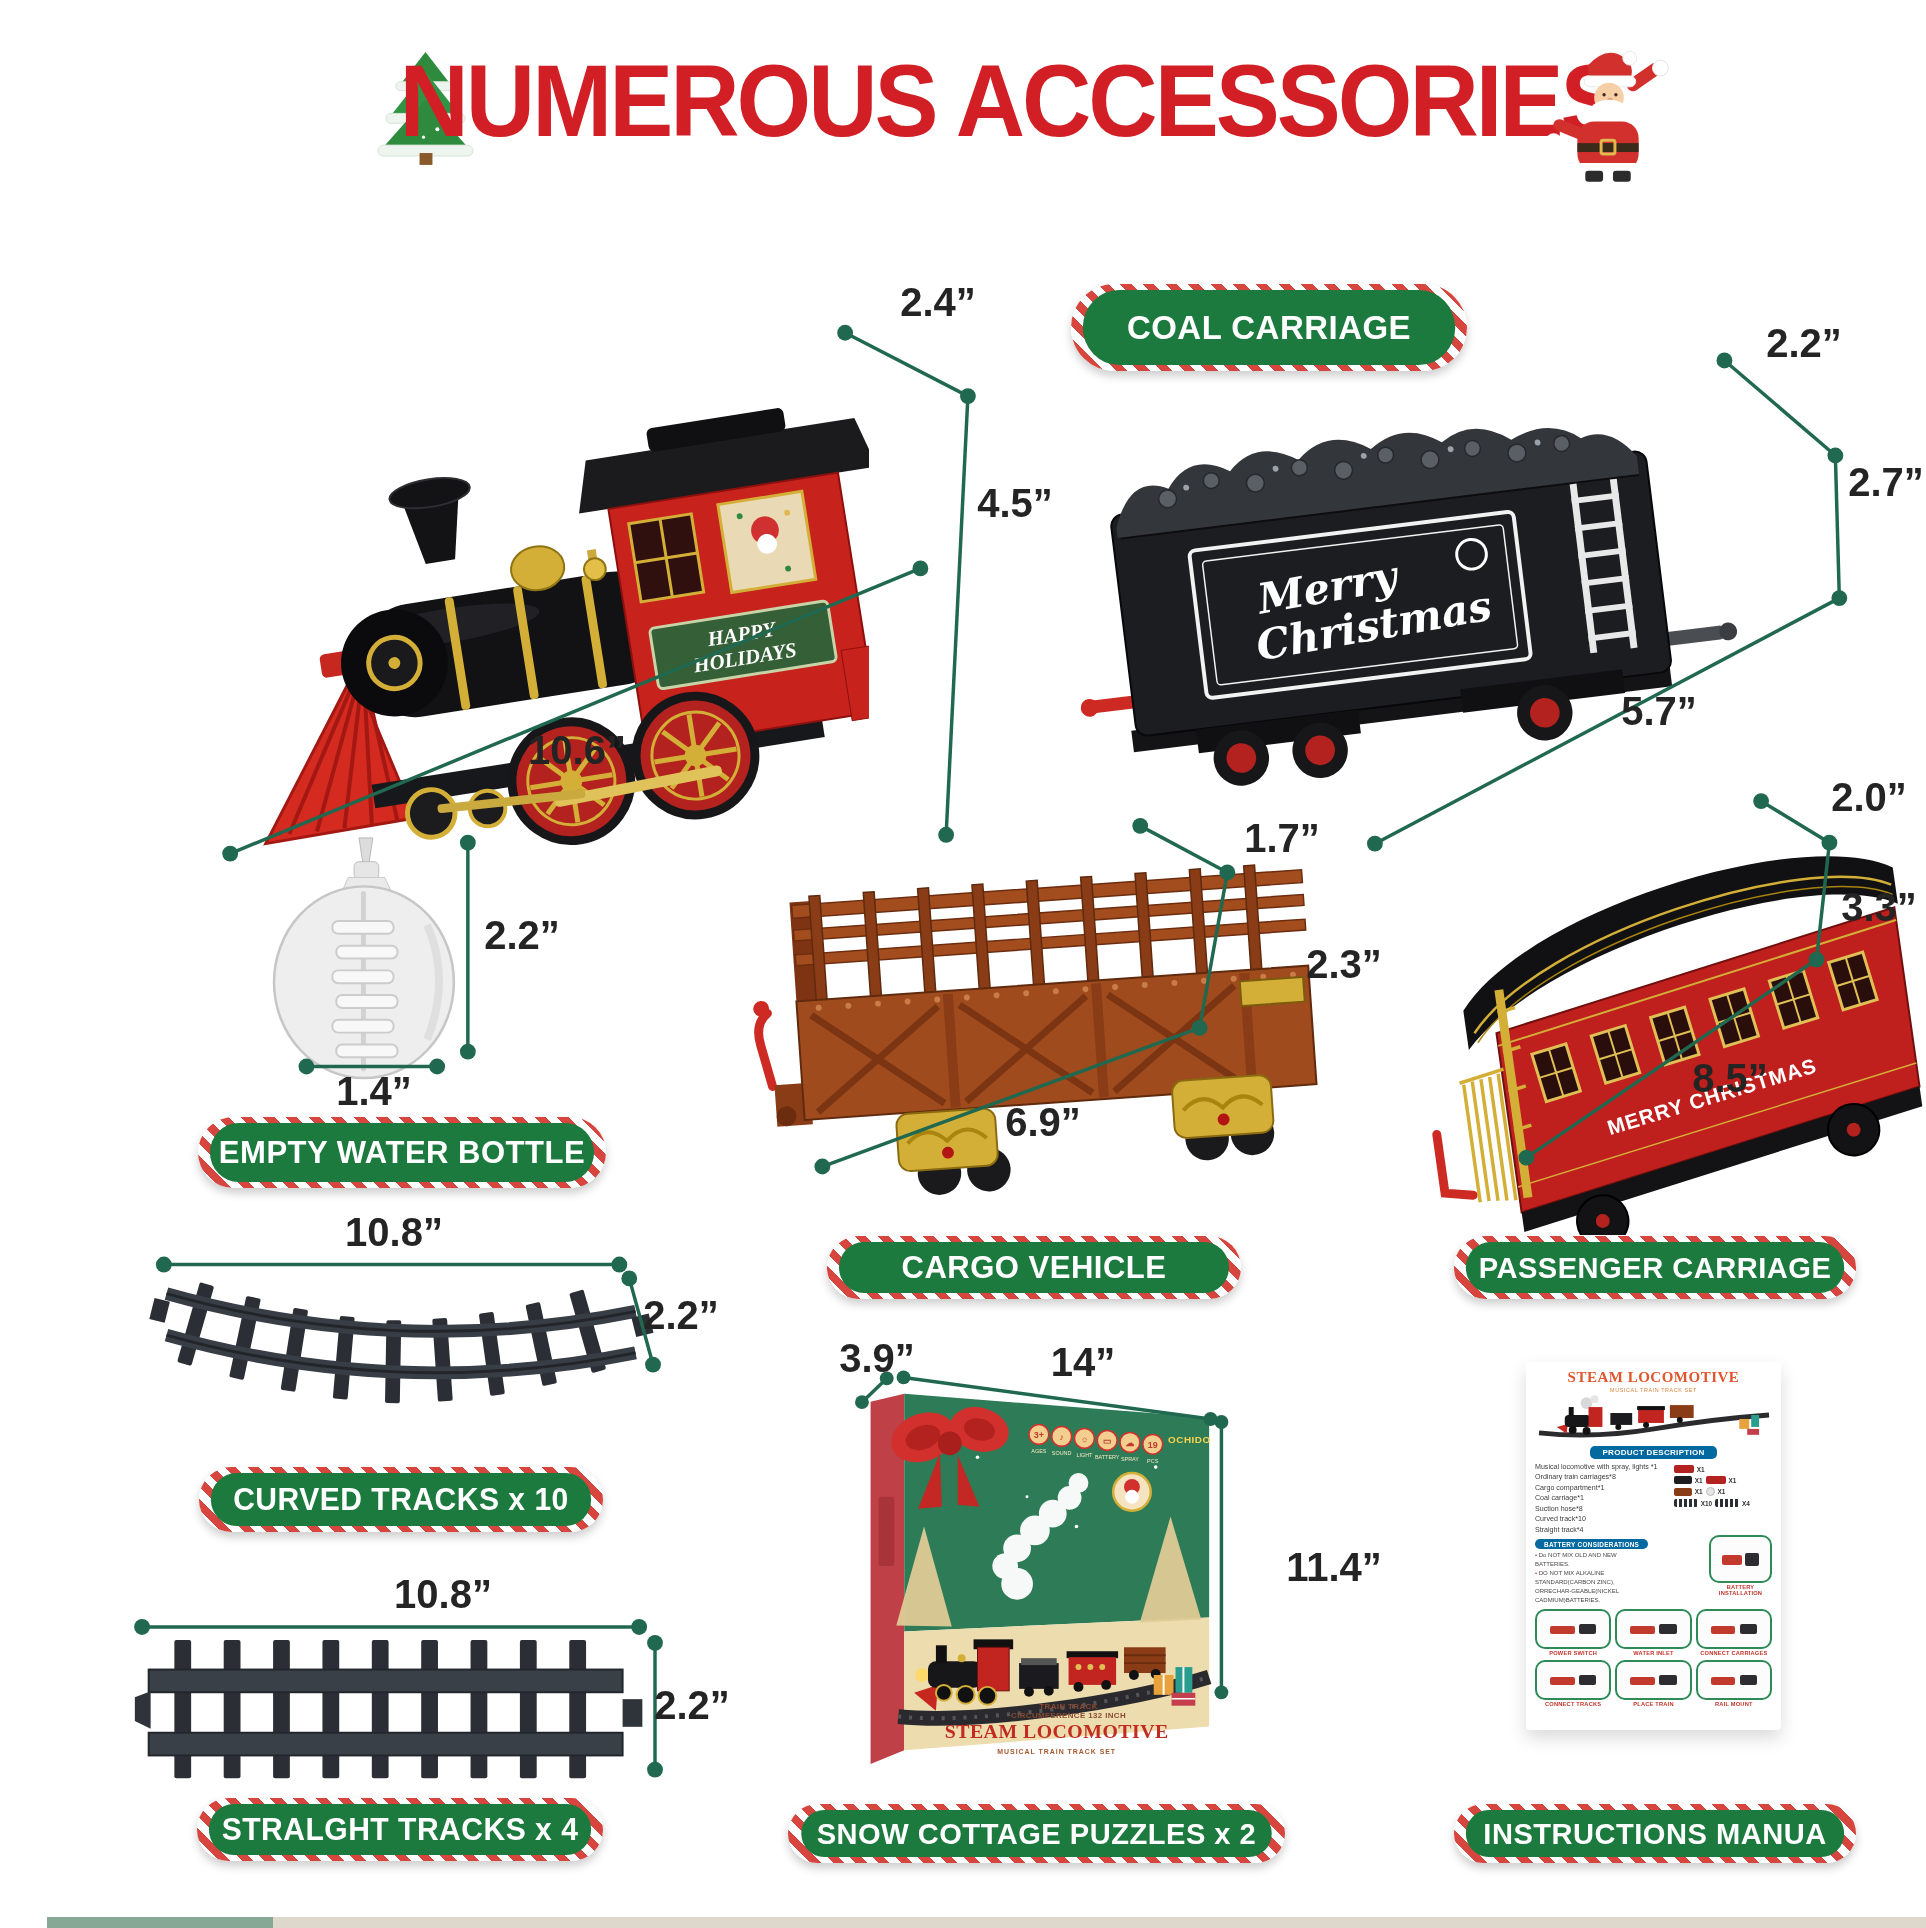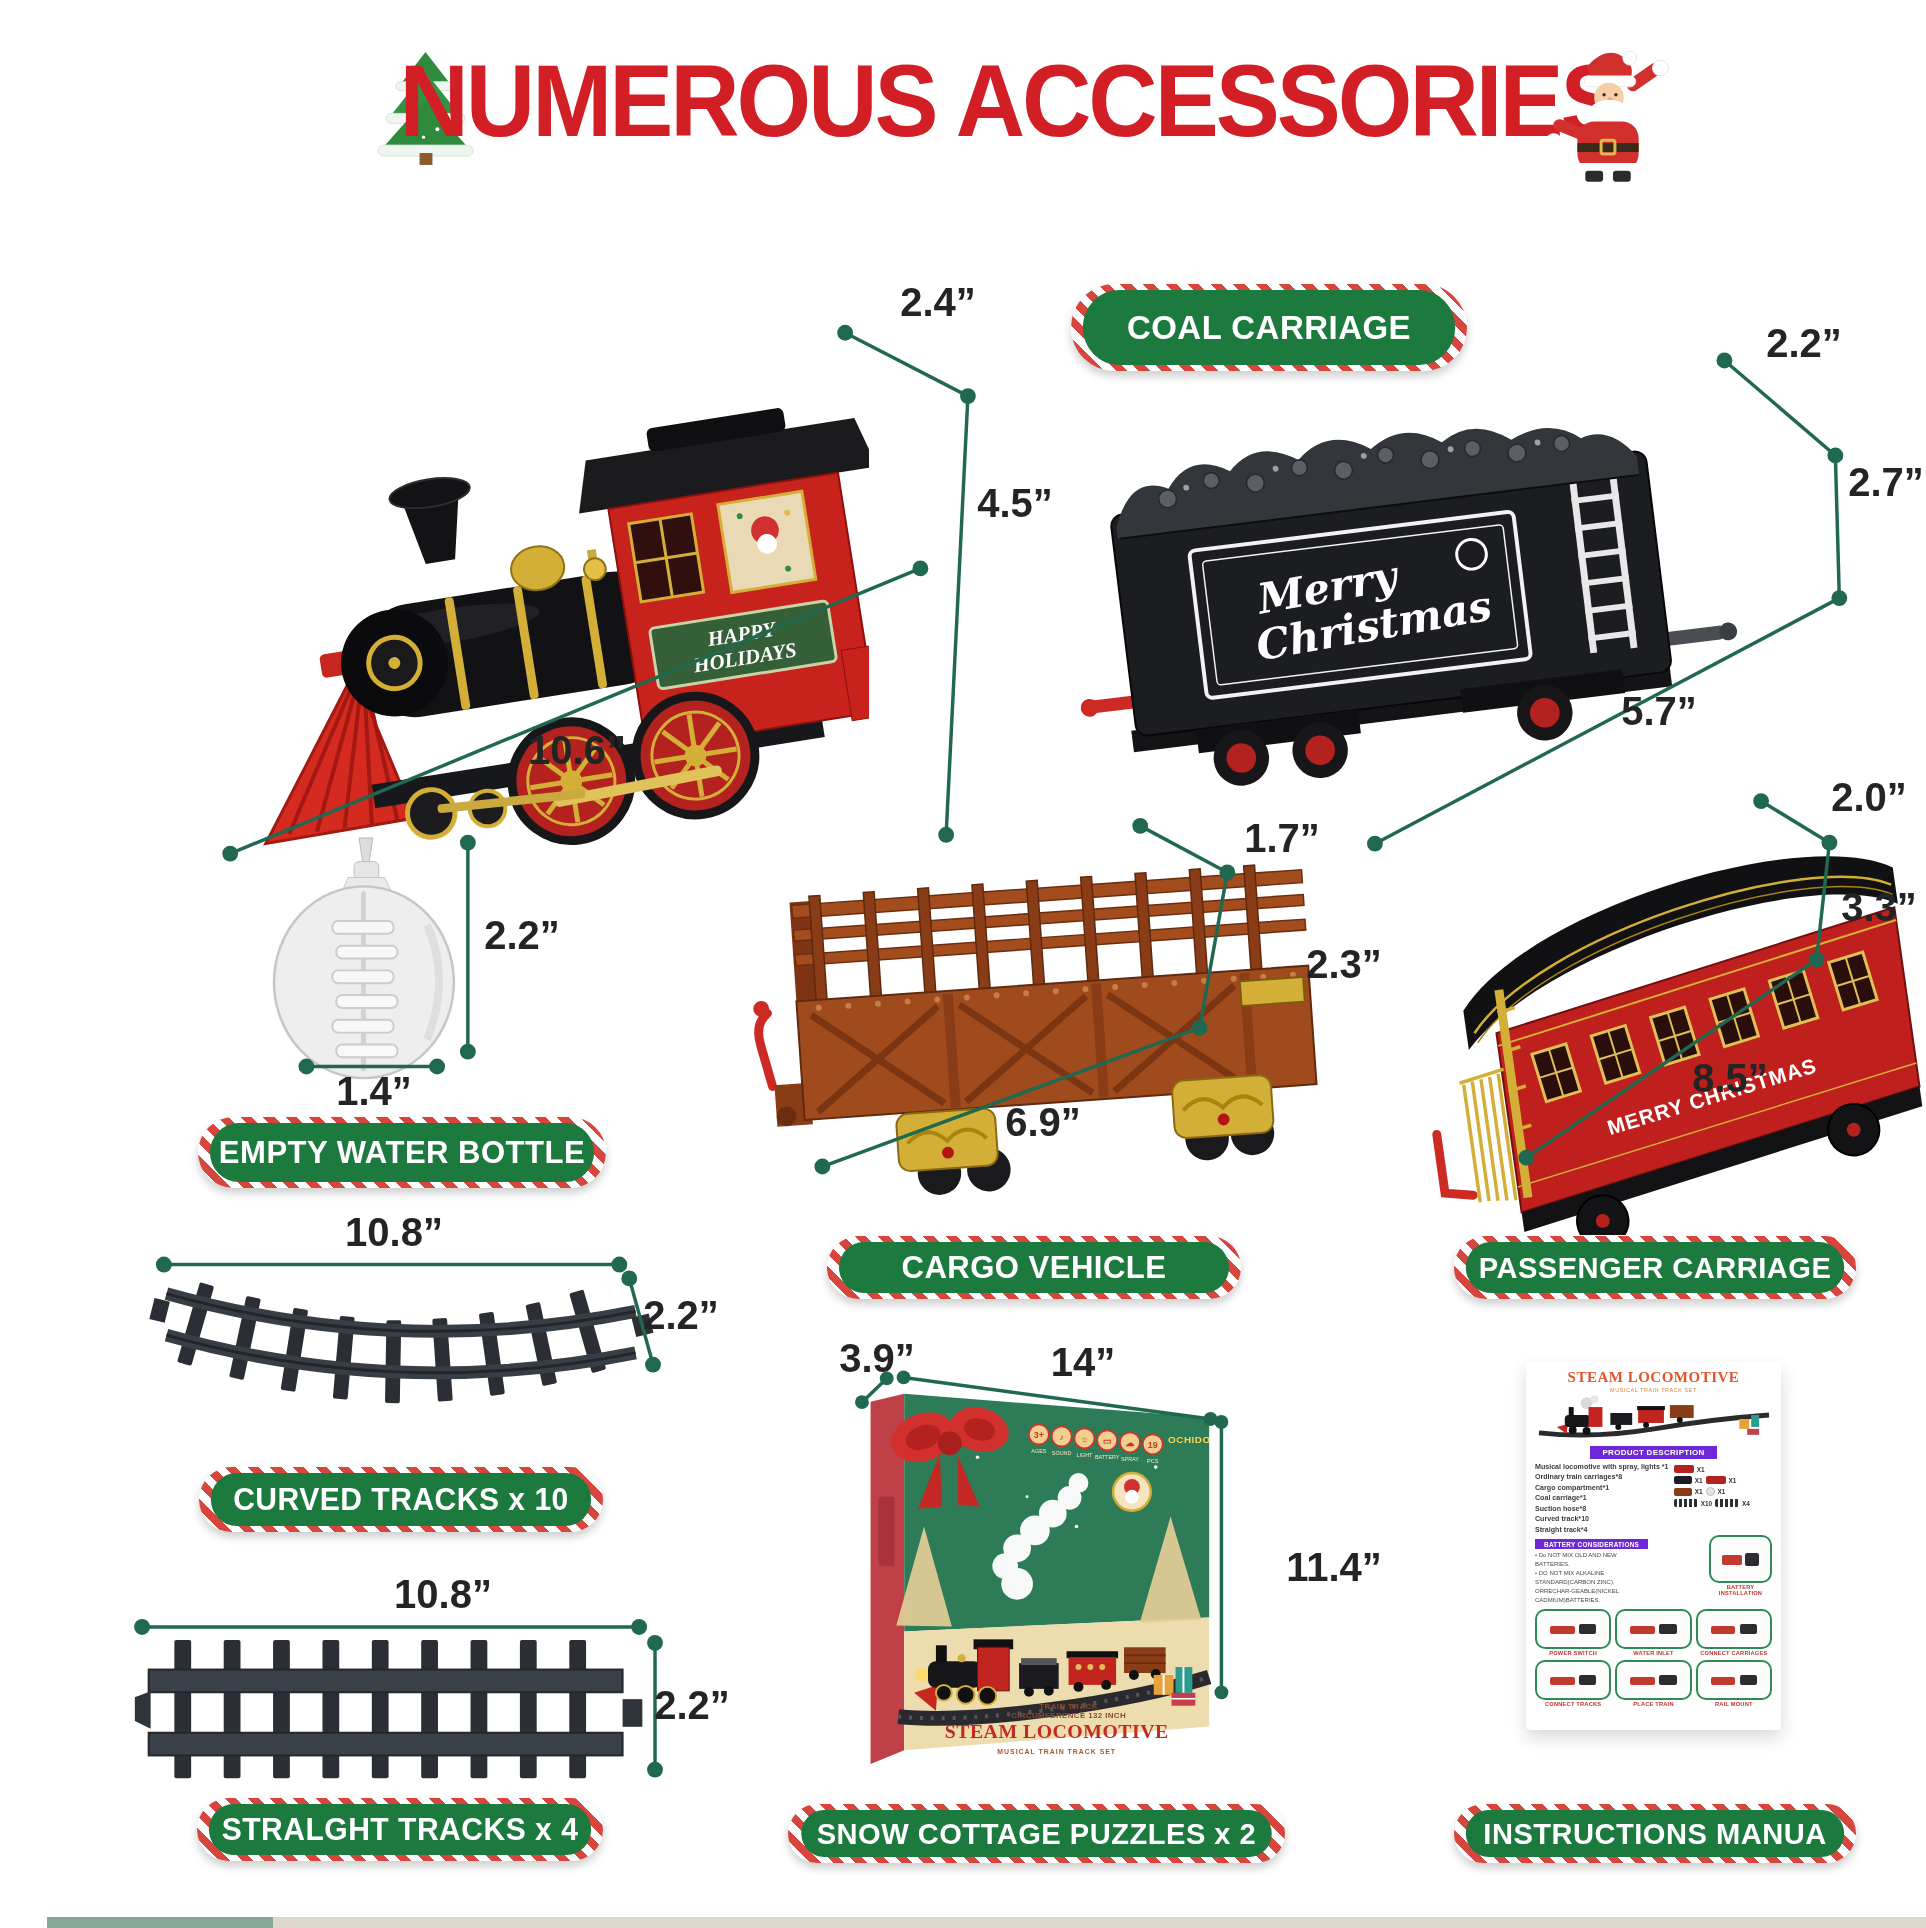--- a/index.html
+++ b/index.html
@@ -21,25 +21,25 @@
     color:#242424;white-space:nowrap;}
   
   .art{position:absolute;}
   
   #manual{position:absolute;left:1479px;top:1362px;width:255px;height:368px;background:#fff;
     border-radius:4px;box-shadow:0 8px 18px rgba(0,0,0,.15);box-sizing:border-box;
     padding:7px 9px;overflow:hidden;}
   #manual .m-title{font-family:"Liberation Serif",serif;font-weight:700;font-size:15px;
     color:#e1562d;text-align:center;letter-spacing:0.5px;}
   #manual .m-sub{font-size:5.4px;color:#d9813a;text-align:center;letter-spacing:0.6px;margin-top:1px;}
-  #manual .m-pill{display:block;margin:3px auto 3px;width:max-content;background:#6d28d9;color:#fff;
-    font-weight:700;font-size:8px;padding:2px 12px;border-radius:0;letter-spacing:0.3px;}
+  #manual .m-pill{display:block;margin:3px auto 3px;width:max-content;background:#0369a1;color:#fff;
+    font-weight:700;font-size:8px;padding:2px 12px;border-radius:5px;letter-spacing:0.3px;}
   #manual .m-pill.small{font-size:6.4px;margin:4px 0 2px;padding:1.5px 9px;}
   #manual .m-cols{display:flex;}
-  #manual .m-items{width:58%;font-weight:bold;}
+  #manual .m-items{width:58%;}
   #manual .m-item{font-size:7.1px;color:#3c3c3c;line-height:1.48;}
   #manual .m-qtycol{width:42%;padding-left:3px;}
   #manual .m-qrow{display:flex;align-items:center;gap:3px;margin:3px 0;}
   #manual .m-qty{font-size:6.4px;font-weight:700;color:#333;}
   .thumb-bar{display:inline-block;height:8px;border-radius:2px;}
   .t-red{background:#b3221e;width:20px}.t-black{background:#1d1d22;width:18px}
   .t-brown{background:#8a3c16;width:18px}.t-dot{background:#e4e4e4;border:1px solid #bbb;border-radius:50%;width:7px;height:7px}
   .t-track{width:24px;background:repeating-linear-gradient(90deg,#2b2f35 0 3px,#fff 3px 5px);}
   #manual .m-notes{width:60%;font-size:6px;color:#474747;line-height:1.5;}
   #manual .m-notes div::before{content:"• ";color:#c22b20;}

